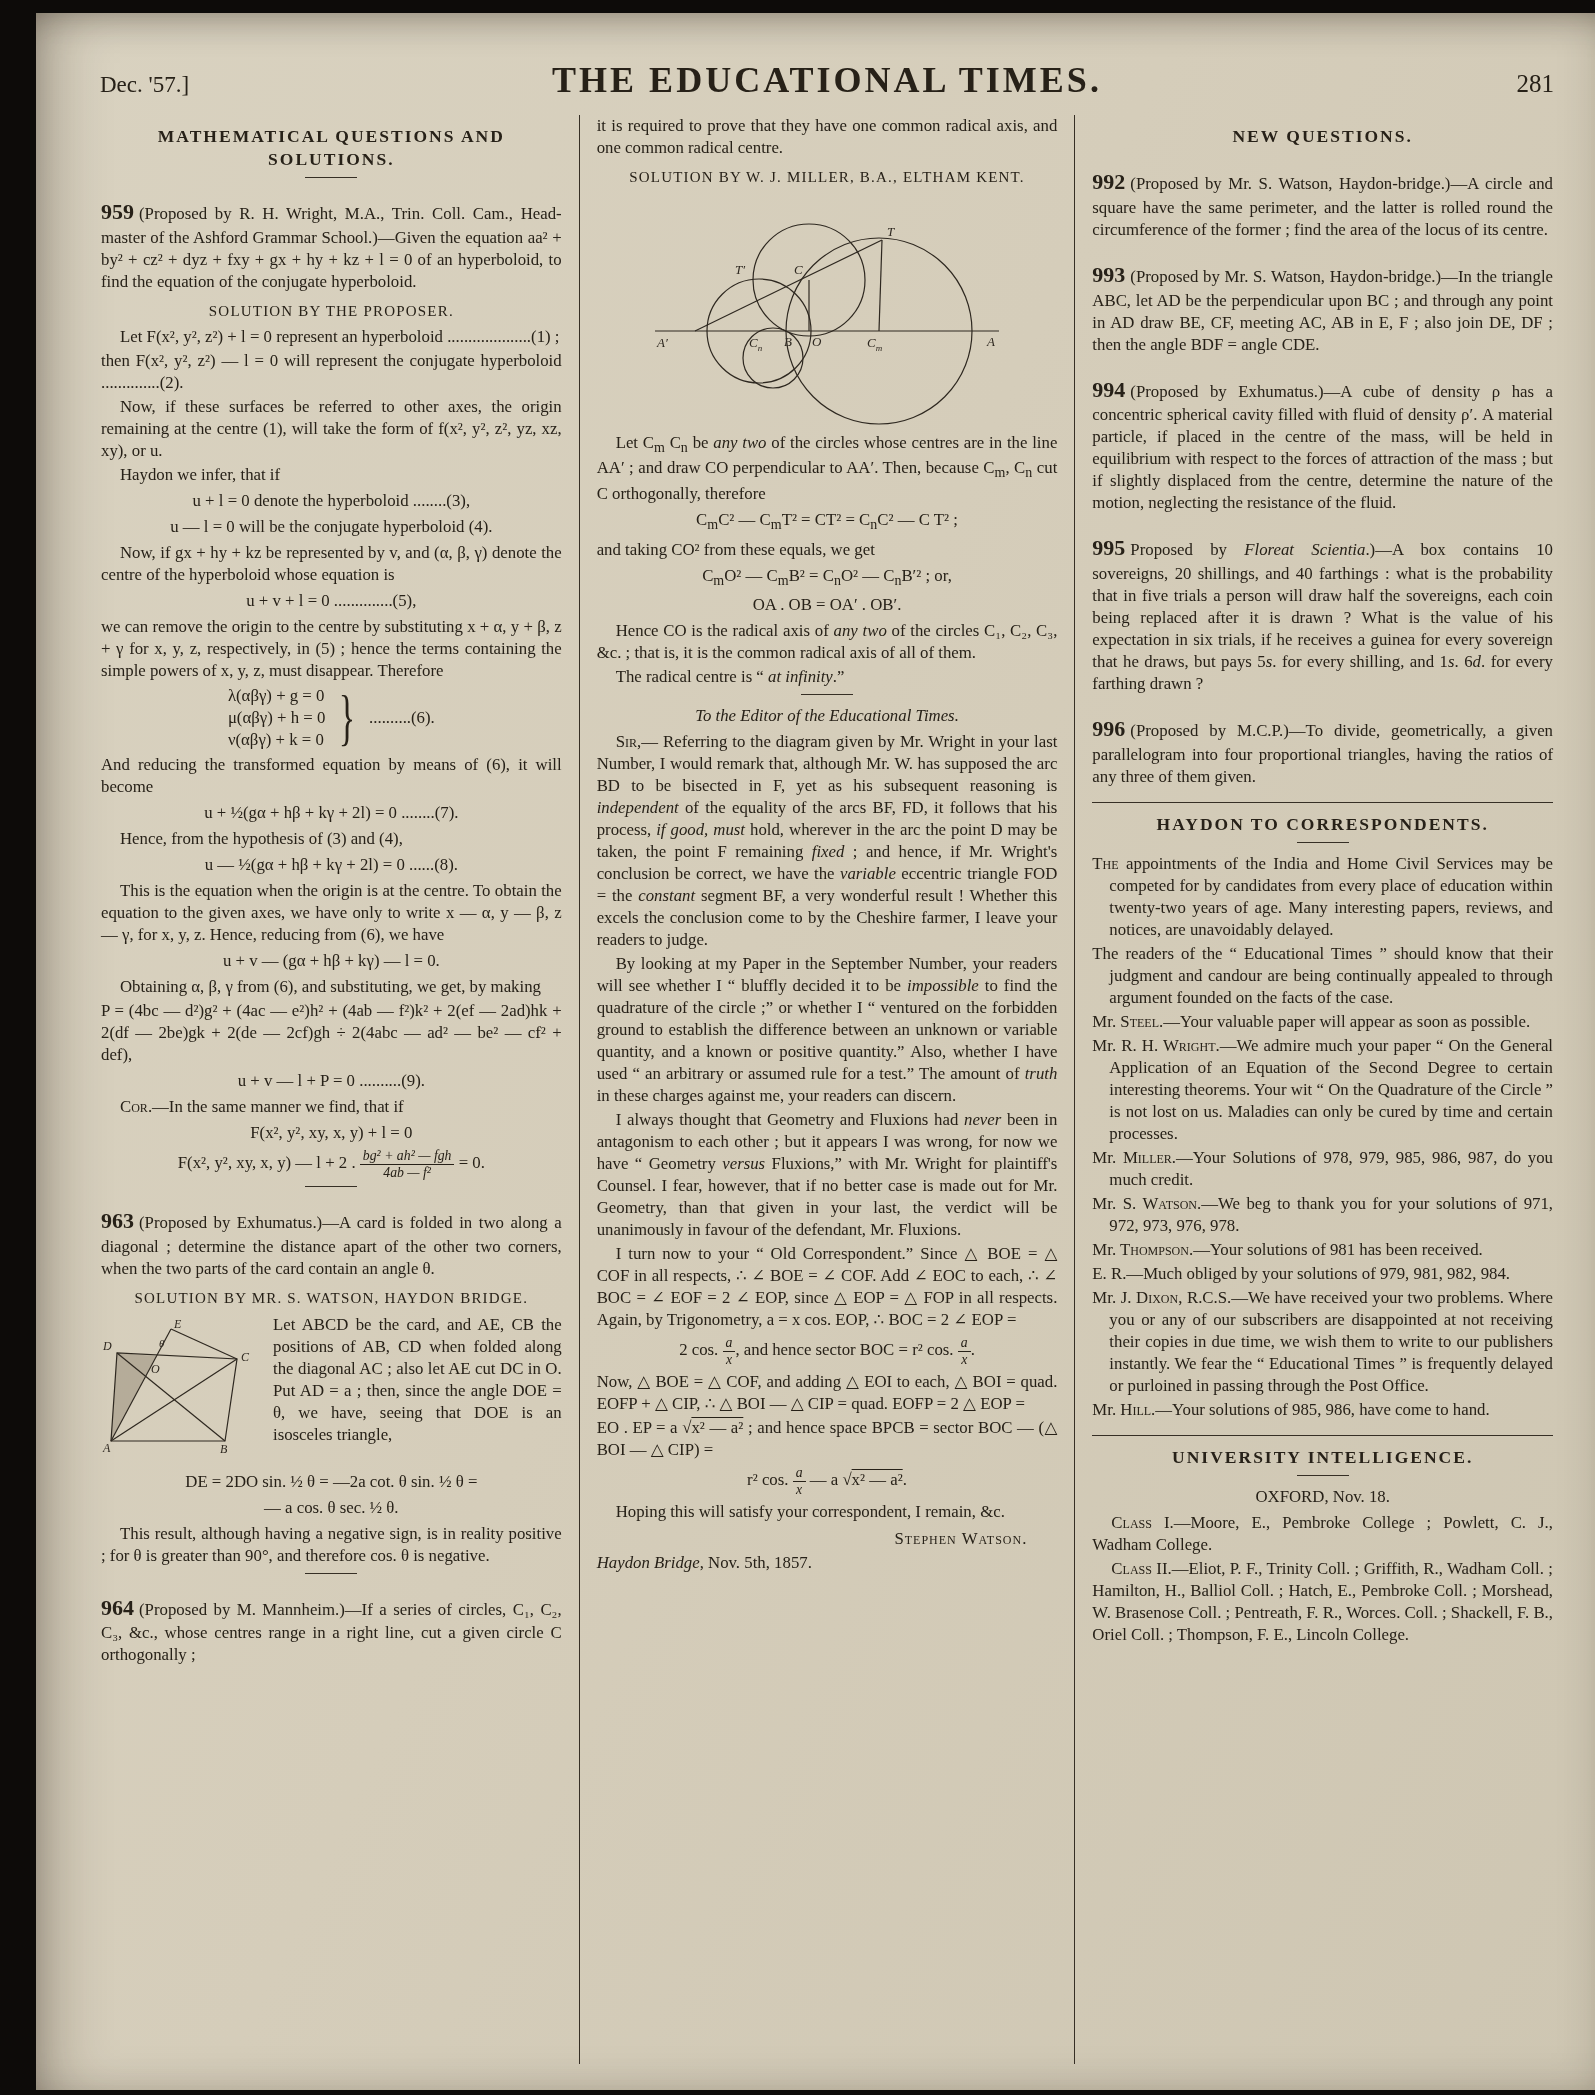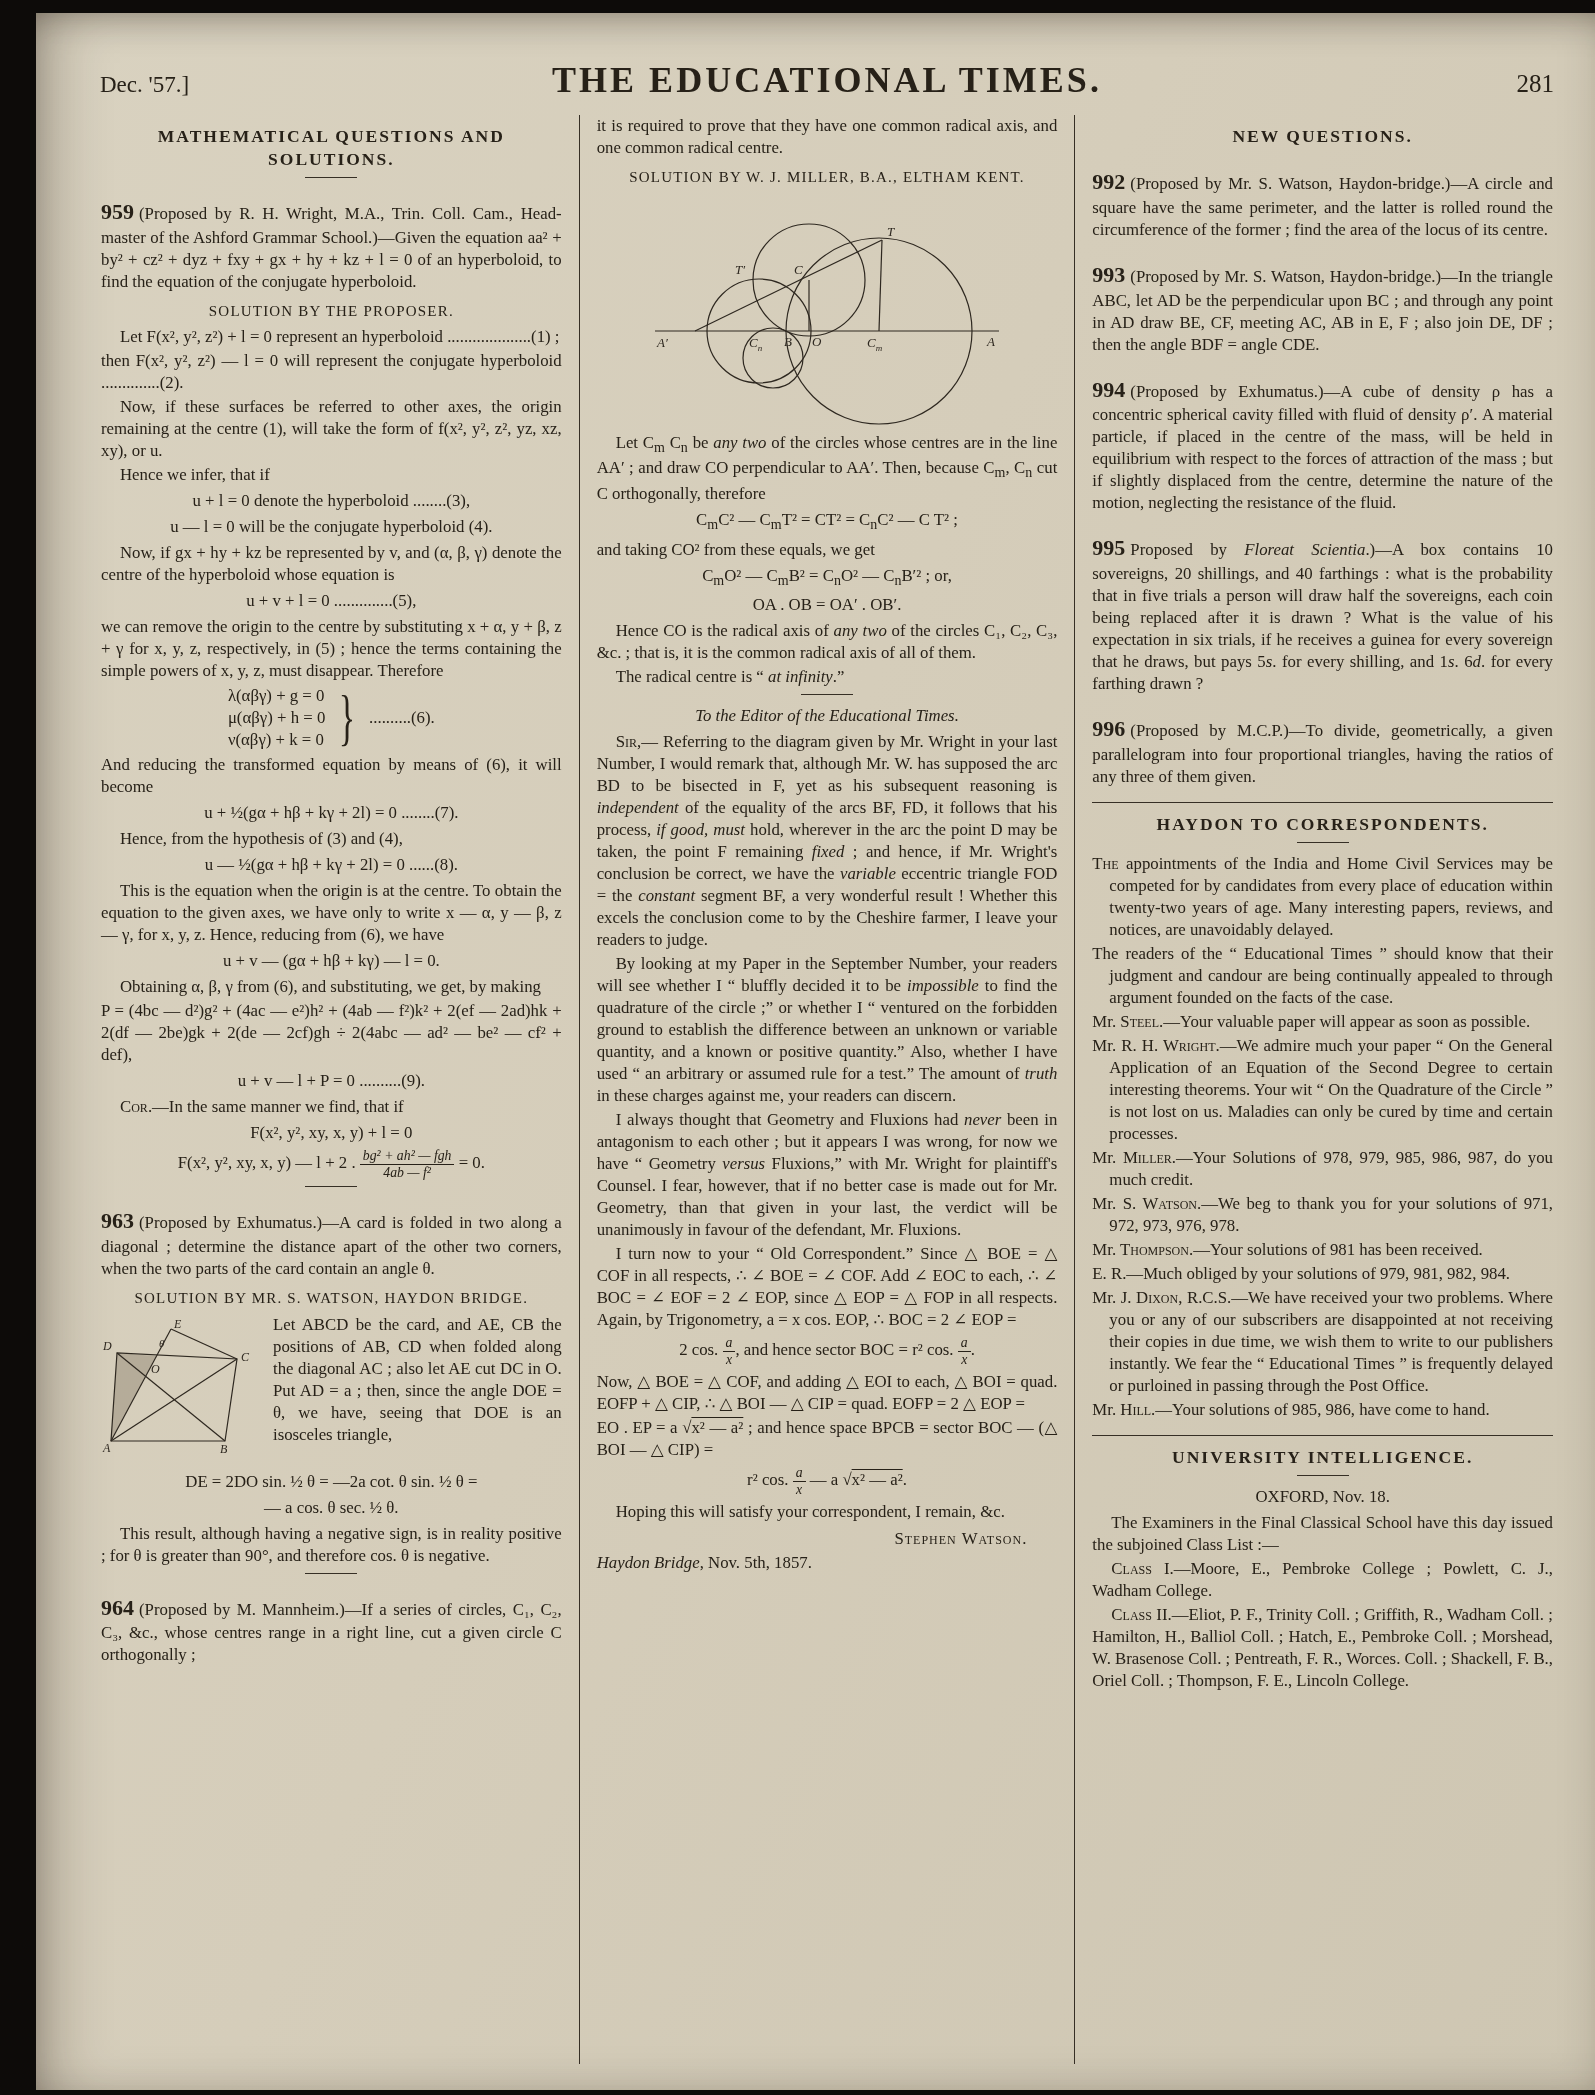--- a/index.html
+++ b/index.html
@@ -56,21 +56,21 @@
     </div>
     <div class="cols">
       <div class="col">
           <div class="sechead">MATHEMATICAL QUESTIONS AND SOLUTIONS.</div>
           <div class="flourish"></div>
           <div class="bodyp q"><span class="qnum">959</span>(Proposed by R. H. Wright, M.A., Trin. Coll. Cam., Head-master of the Ashford Grammar School.)—Given the equation aa² + by² + cz² + dyz + fxy + gx + hy + kz + l = 0 of an hyperboloid, to find the equation of the conjugate hyperboloid.</div>
           <div class="sub">SOLUTION BY THE PROPOSER.</div>
           <div class="bodyp ind">Let F(x², y², z²) + l = 0 represent an hyperboloid ....................(1) ;</div>
           <div class="bodyp">then F(x², y², z²) — l = 0 will represent the conjugate hyperboloid ..............(2).</div>
           <div class="bodyp ind">Now, if these surfaces be referred to other axes, the origin remaining at the centre (1), will take the form of f(x², y², z², yz, xz, xy), or u.</div>
-          <div class="bodyp ind">Hence we infer, that if</div>
+          <div class="bodyp ind">Haydon we infer, that if</div>
           <div class="math">u + l = 0 denote the hyperboloid ........(3),</div>
           <div class="math">u — l = 0 will be the conjugate hyperboloid (4).</div>
           <div class="bodyp ind">Now, if gx + hy + kz be represented by v, and (α, β, γ) denote the centre of the hyperboloid whose equation is</div>
           <div class="math">u + v + l = 0 ..............(5),</div>
           <div class="bodyp">we can remove the origin to the centre by substituting x + α, y + β, z + γ for x, y, z, respectively, in (5) ; hence the terms containing the simple powers of x, y, z, must disappear.  Therefore</div>
           <div class="mgroup">
             <div class="mlines">λ(αβγ) + g = 0<br>μ(αβγ) + h = 0<br>ν(αβγ) + k = 0</div>
             <div class="mbrace">}</div>
             <div class="mtag">..........(6).</div>
           </div>
@@ -192,19 +192,18 @@
           <div class="bodyp hang">Mr. M<span class="sc">iller</span>.—Your Solutions of 978, 979, 985, 986, 987, do you much credit.</div>
           <div class="bodyp hang">Mr. S. W<span class="sc">atson</span>.—We beg to thank you for your solutions of 971, 972, 973, 976, 978.</div>
           <div class="bodyp hang">Mr. T<span class="sc">hompson</span>.—Your solutions of 981 has been received.</div>
           <div class="bodyp hang">E. R.—Much obliged by your solutions of 979, 981, 982, 984.</div>
           <div class="bodyp hang">Mr. J. D<span class="sc">ixon</span>, R.C.S.—We have received your two problems.  Where you or any of our subscribers are disappointed at not receiving their copies in due time, we wish them to write to our publishers instantly.  We fear the “ Educational Times ” is frequently delayed or purloined in passing through the Post Office.</div>
           <div class="bodyp hang">Mr. H<span class="sc">ill</span>.—Your solutions of 985, 986, have come to hand.</div>
           <div class="colrule"></div>
           <div class="sechead">UNIVERSITY INTELLIGENCE.</div>
           <div class="flourish"></div>
           <div class="ctr">OXFORD, Nov. 18.</div>
-          <div class="bodyp ind">The Examiners in the Final Classical School have this day issued the subjoined Class List :—</div>
           <div class="bodyp ind">C<span class="sc">lass</span> I.—Moore, E., Pembroke College ; Powlett, C. J., Wadham College.</div>
           <div class="bodyp ind">C<span class="sc">lass</span> II.—Eliot, P. F., Trinity Coll. ; Griffith, R., Wadham Coll. ; Hamilton, H., Balliol Coll. ; Hatch, E., Pembroke Coll. ; Morshead, W. Brasenose Coll. ; Pentreath, F. R., Worces. Coll. ; Shackell, F. B., Oriel Coll. ; Thompson, F. E., Lincoln College.</div>
         </div>
     </div>
   </div>
 </div>
 
 </body></html>

